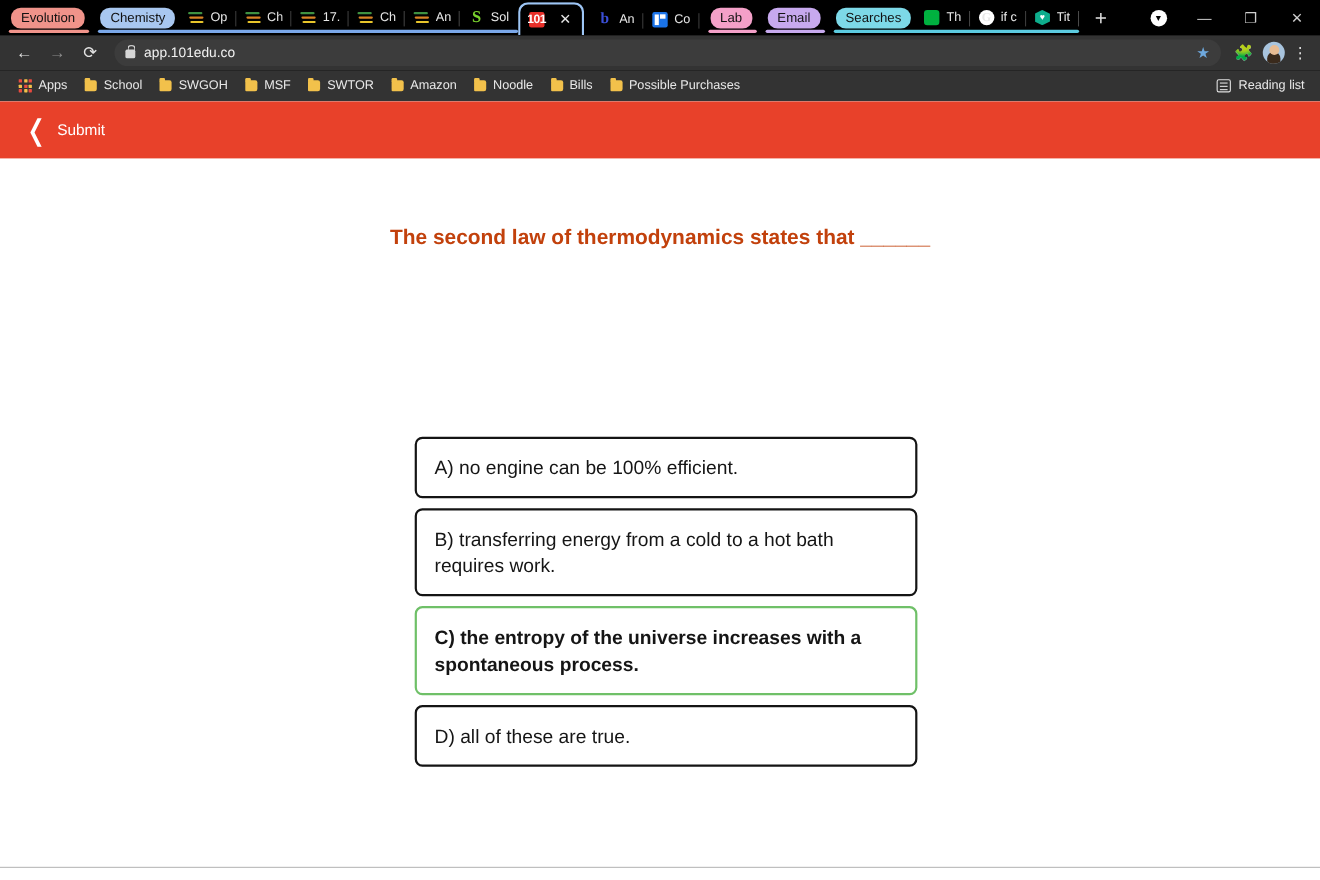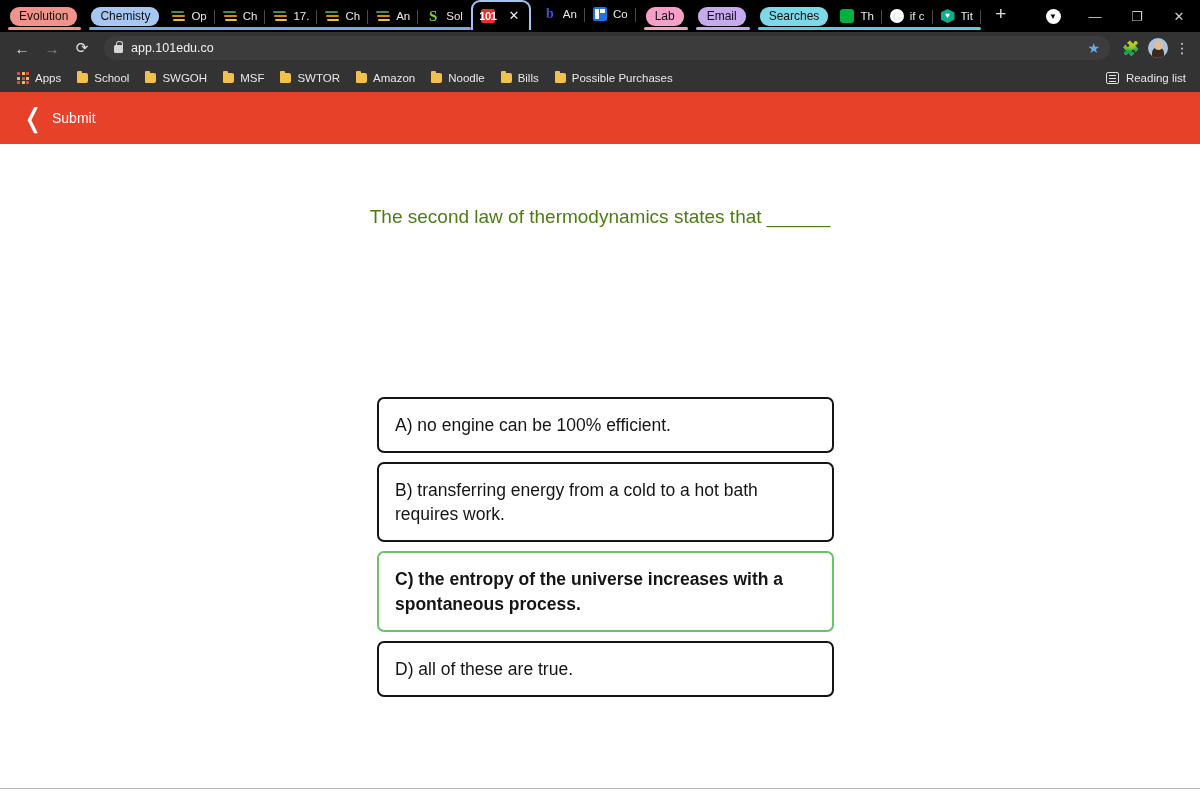--- a/index.html
+++ b/index.html
@@ -10,21 +10,21 @@
     overflow: hidden;
   }
 
   
   .browser { width: 1200px; height: 800px; display: flex; flex-direction: column; background:#000; }
 
   .tabstrip {
     height: 32px; background:#000000; display:flex; align-items:flex-end;
     position: relative; flex: 0 0 32px;
   }
-  .tabs-left { display:flex; align-items:flex-start; height:32px; flex:0 0 auto; }
+  .tabs-left { display:flex; align-items:flex-end; height:32px; flex:0 0 auto; }
 
   .tabgroup { display:flex; align-items:center; height:32px; position:relative; }
   .tabgroup-pill {
     height: 19px; border-radius: 9px; display:flex; align-items:center;
     padding: 0 9px; font-size: 12px; color:#111; margin: 0 4px 0 10px;
     white-space: nowrap; line-height: 1;
   }
   .tabgroup-underline { position:absolute; left:8px; right:0; bottom:2px; height:3px; border-radius:2px; }
 
   .tab {
@@ -110,21 +110,21 @@
     height:52px; background:#e8412a; display:flex; align-items:center;
     padding:0 22px; color:#fff; flex:0 0 52px;
   }
   .back-chevron { font-size:26px; line-height:1; font-weight:300; width:30px; }
   .qtitle { flex:1 1 auto; text-align:center; font-size:15.5px; }
   .submit { font-size:14px; }
 
   .qbody { flex:1 1 auto; position:relative; }
   .question-text {
     position:absolute; top:62px; left:0; right:0; text-align:center;
-    font-size:19px; color:#4d7c0f;
+    font-size:19px; color:#c2410c;font-weight:bold;
   }
 
   .answers {
     position:absolute; top:253px; left:377px; width:457px;
     display:flex; flex-direction:column; gap:9px;
   }
   .answer {
     border:2px solid #141414; border-radius:7px; background:#fff;
     padding:14px 16px; font-size:17.5px; color:#151515; line-height:1.38;
     min-height:52px; display:flex; align-items:center;

